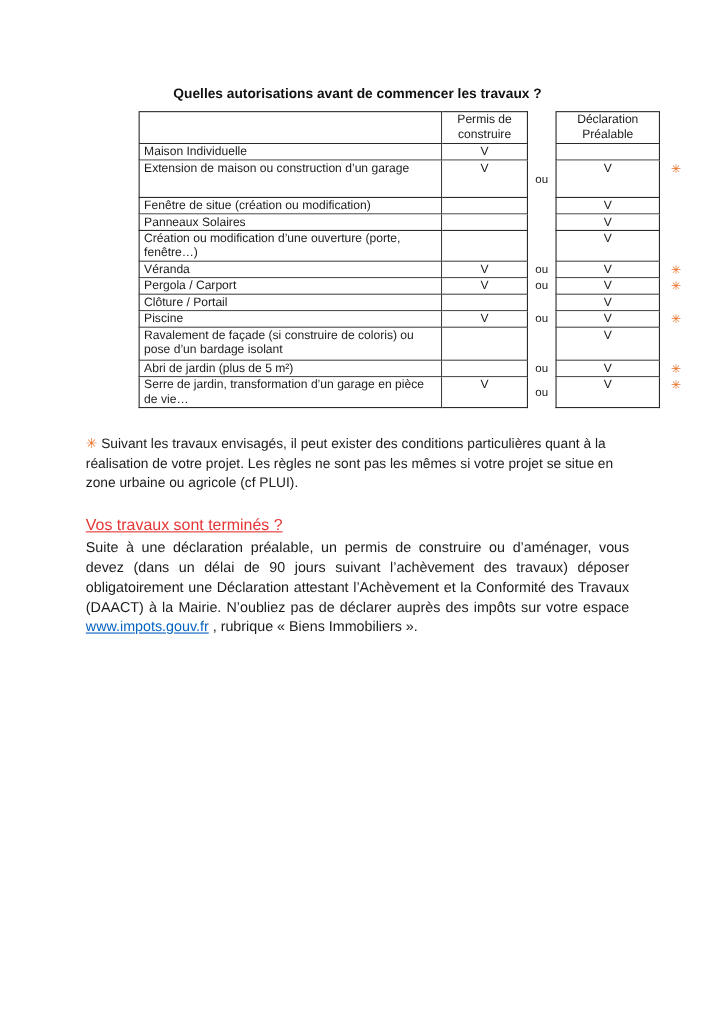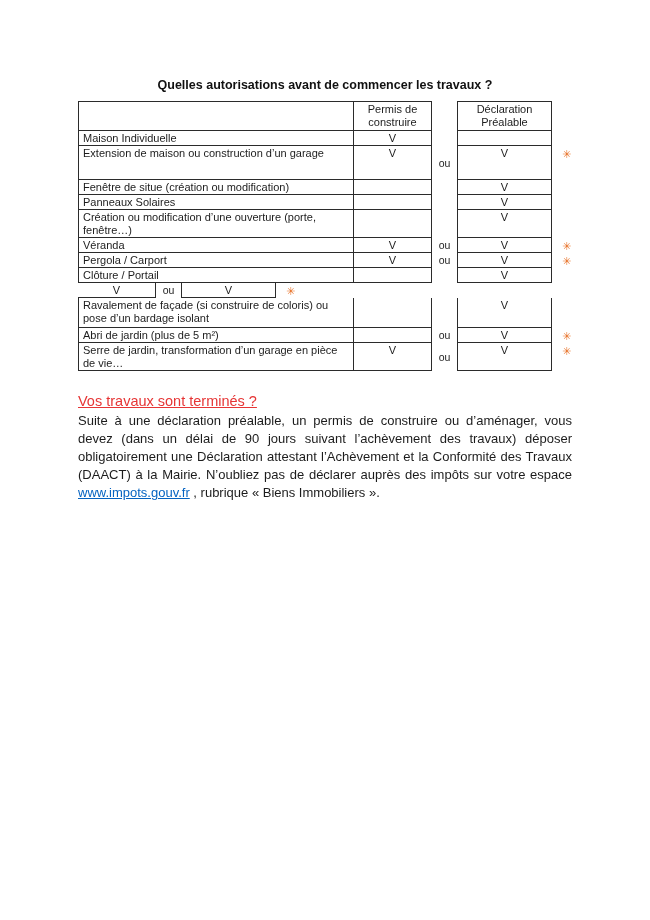--- a/index.html
+++ b/index.html
@@ -16,21 +16,21 @@
   .title {
     width: 494px;
     text-align: center;
     font-size: 12.5px;
     font-weight: bold;
     color: #111;
   }
 
   
   .authtable { margin-top: 9px; font-size: 11px; line-height: 13px; }
-  .trow { display: flex; align-items: stretch; }
+  .trow { display: flex; align-items: stretch; justify-content: flex-end; }
   .cell { border-bottom: 1px solid #2b2b2b; background: #fff; }
   .c-label {
     width: 276px; padding: 1px 4px 0 4px;
     border-left: 1.6px solid #2b2b2b; border-right: 1px solid #2b2b2b;
   }
   .c-permis {
     width: 78px; text-align: center; padding-top: 1px;
     border-right: 1.6px solid #2b2b2b;
   }
   .gap-ou {
@@ -147,20 +147,21 @@
       <div class="c-ast">✳</div>
     </div>
       <div class="trow">
       <div class="cell c-label">Clôture / Portail</div>
       <div class="cell c-permis"></div>
       <div class="gap-ou"></div>
       <div class="cell c-decl">V</div>
       <div class="c-ast"></div>
     </div>
       <div class="trow">
+      <div class="cell c-label">Piscine</div>
       <div class="cell c-permis">V</div>
       <div class="gap-ou">ou</div>
       <div class="cell c-decl">V</div>
       <div class="c-ast">✳</div>
     </div>
       <div class="trow tall">
       <div class="cell c-label">Ravalement de façade (si construire de coloris) ou pose d’un bardage isolant</div>
       <div class="cell c-permis"></div>
       <div class="gap-ou"></div>
       <div class="cell c-decl">V</div>
@@ -175,20 +176,24 @@
     </div>
       <div class="trow last">
       <div class="cell c-label">Serre de jardin, transformation d’un garage en pièce de vie…</div>
       <div class="cell c-permis">V</div>
       <div class="gap-ou">ou</div>
       <div class="cell c-decl">V</div>
       <div class="c-ast">✳</div>
     </div>
     </div>
 
+  <div class="note">
+    <span class="marker">✳</span>
+    <span>Suivant les travaux envisagés, il peut exister des conditions particulières quant à la réalisation de votre projet.  Les règles ne sont pas les mêmes si votre projet se situe en zone urbaine ou agricole (cf PLUI).</span>
+  </div>
 
   <div class="finished">
     <div class="finished-heading">Vos travaux sont terminés ?</div>
     <div class="finished-body">
       <span>Suite à une déclaration préalable, un permis de construire ou d’aménager, vous devez (dans un délai de 90 jours suivant l’achèvement des travaux) déposer obligatoirement une Déclaration attestant l’Achèvement et la Conformité des Travaux (DAACT) à la Mairie. N’oubliez pas de déclarer auprès des impôts sur votre espace </span><a class="weblink">www.impots.gouv.fr</a><span> , rubrique « Biens Immobiliers ».</span>
     </div>
   </div>
 
 </div>
 

